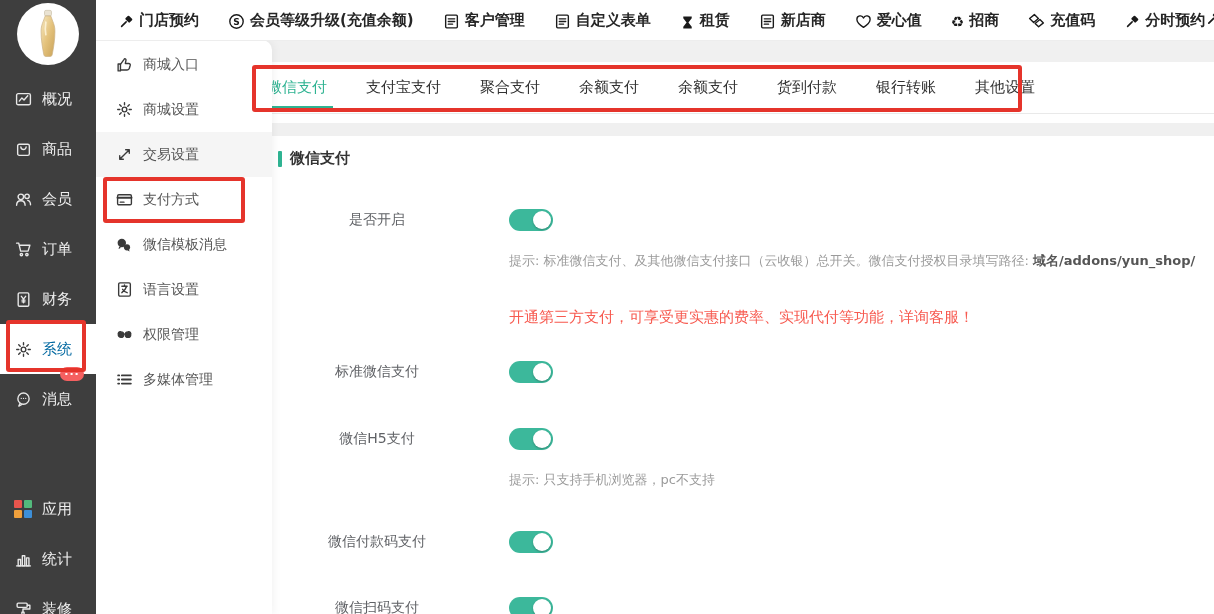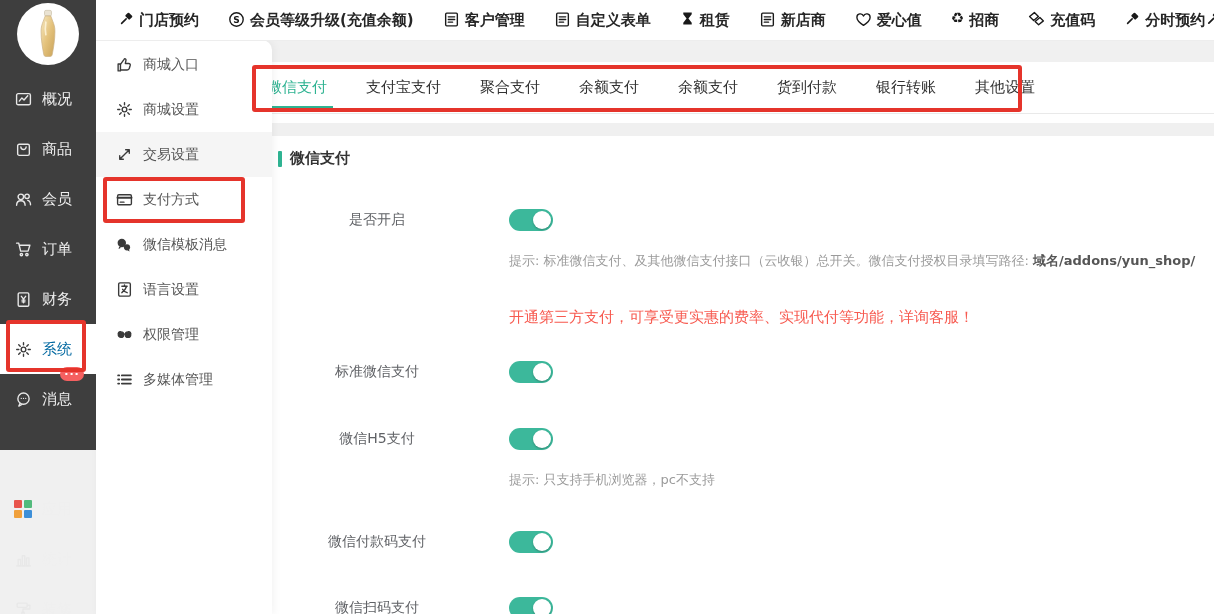--- a/index.html
+++ b/index.html
@@ -9,26 +9,26 @@
     font-family:"DejaVu Sans","Liberation Sans",sans-serif;
     -webkit-font-smoothing:antialiased;
   }
   
   .topbar{
     position:absolute;left:96px;top:0;right:0;height:40px;background:#fff;
     border-bottom:1px solid #ededed;display:flex;align-items:center;
     padding-left:22px;gap:29px;white-space:nowrap;overflow:hidden;
     font-size:15px;font-weight:700;color:#262626;z-index:5;
   }
-  .tb-item{display:inline-flex;align-items:flex-start;gap:5px;cursor:pointer;flex:none;}
+  .tb-item{display:inline-flex;align-items:flex-end;gap:5px;cursor:pointer;flex:none;}
   .tb-item .ic{display:inline-flex;align-items:center;font-weight:400;color:#1a1a1a;}
   .tb-item .ic svg{display:block;}
   .tb-partial{position:absolute;right:-8px;top:10px;color:#1a1a1a;}
   
-  .sidebar{position:absolute;left:0;top:0;width:96px;height:450px;background:#3e3e3e;z-index:6;}
+  .sidebar{position:absolute;left:0;top:0;width:96px;height:614px;background:#3e3e3e;z-index:6;}
   .logo{position:absolute;top:3px;left:17px;width:62px;height:62px;border-radius:50%;
     background:#fff;display:flex;align-items:center;justify-content:center;overflow:hidden;}
   .snav{position:absolute;top:74px;left:0;right:0;}
   .snav-item{height:50px;display:flex;align-items:center;gap:9px;padding-left:13px;
     color:#efefef;font-size:15px;cursor:pointer;position:relative;}
   .snav-item .ic{width:20px;display:inline-flex;justify-content:center;align-items:center;color:#e8e8e8;}
   .snav-item.active{background:#fff;color:#0369a1;}
   .snav-item.active .ic{color:#3a3a3a;}
   .snav-spacer{height:60px;}
   .badge{position:absolute;right:12px;top:-7px;min-width:24px;height:14px;border-radius:8px;

